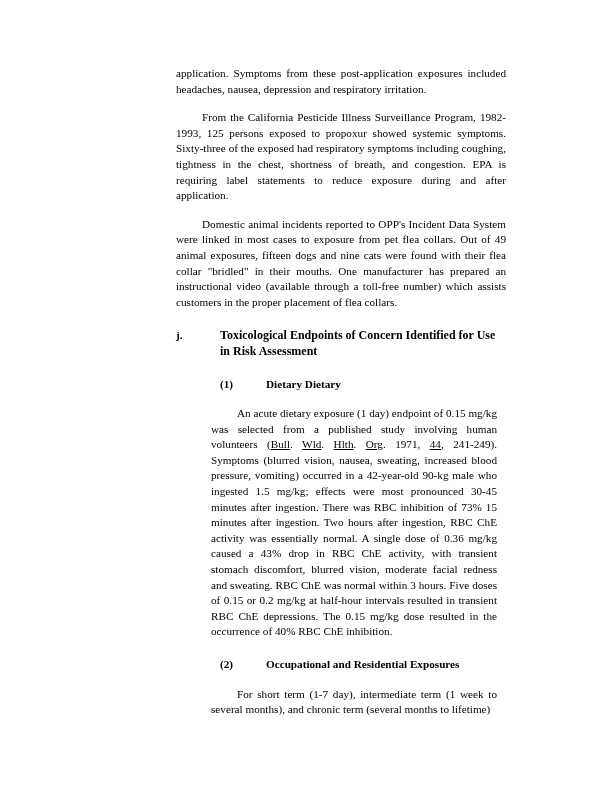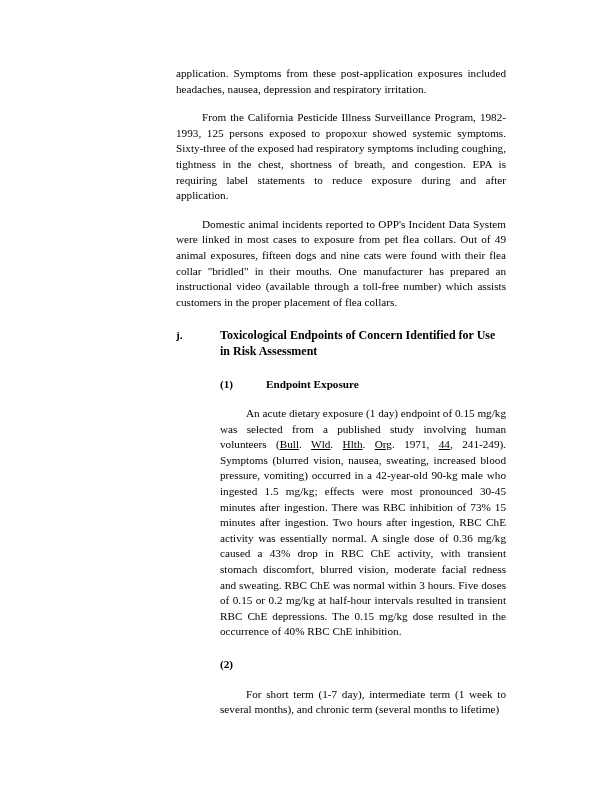--- a/index.html
+++ b/index.html
@@ -69,21 +69,21 @@
     font-size: 11.2px;
     line-height: 15.6px;
   }
   .sub-heading-text {
     flex: 1 1 auto;
     font-weight: bold;
     font-size: 11.2px;
     line-height: 15.6px;
   }
   .sub-body {
-    margin-left: 44px;
+    margin-left: 35px;
     margin-top: 14px;
     width: 286px;
   }
   .sub-body p.para {
     font-size: 11.2px;
     line-height: 15.6px;
     text-align: justify;
   }
   .sub-body p.indent {
     text-indent: 26px;
@@ -112,29 +112,30 @@
     <p class="para indent">Domestic animal incidents reported to OPP's Incident Data System were linked in most cases to exposure from pet flea collars.  Out of 49 animal exposures, fifteen dogs and nine cats were found with their flea collar "bridled" in their mouths.  One manufacturer has prepared an instructional video (available through a toll-free number) which assists customers in the proper placement of flea collars.</p>
 
     <div class="heading-row">
       <div class="heading-letter">j.</div>
       <div class="heading-text">Toxicological Endpoints of Concern Identified for Use in Risk Assessment</div>
     </div>
 
 
     <div class="sub-heading-row">
       <div class="sub-heading-num">(1)</div>
-      <div class="sub-heading-text">Endpoint Exposure</div>
+      <div class="sub-heading-text">Dietary Dietary</div>
     </div>
 
     <div class="sub-body">
       <p class="para indent"><span>An acute dietary exposure (1 day) endpoint of 0.15 mg/kg was selected from a published study involving human volunteers (</span><u>Bull</u>. <u>Wld</u>. <u>Hlth</u>. <u>Org</u>.<span> 1971, </span><u>44</u><span>, 241-249).</span><span>  Symptoms (blurred vision, nausea, sweating, increased blood pressure, vomiting) occurred in a 42-year-old 90-kg male who ingested 1.5 mg/kg; effects were most pronounced 30-45 minutes after ingestion.  There was RBC inhibition of 73% 15 minutes after ingestion.  Two hours after ingestion, RBC ChE activity was essentially normal.  A single dose of 0.36 mg/kg caused a 43% drop in RBC ChE activity, with transient stomach discomfort, blurred vision, moderate facial redness and sweating.  RBC ChE was normal within 3 hours.  Five doses of 0.15 or 0.2 mg/kg at half-hour intervals resulted in transient RBC ChE depressions.  The 0.15 mg/kg dose resulted in the occurrence of 40% RBC ChE inhibition.</span></p>
     </div>
 
     <div class="sub-heading-row">
       <div class="sub-heading-num">(2)</div>
+      <div class="sub-heading-text">Occupational and Residential Exposures</div>
     </div>
 
     <div class="sub-body">
       <p class="para indent">For short term (1-7 day), intermediate term (1 week to several months), and chronic term (several months to lifetime)</p>
     </div>
 
   </div>
 
 </div>
 

